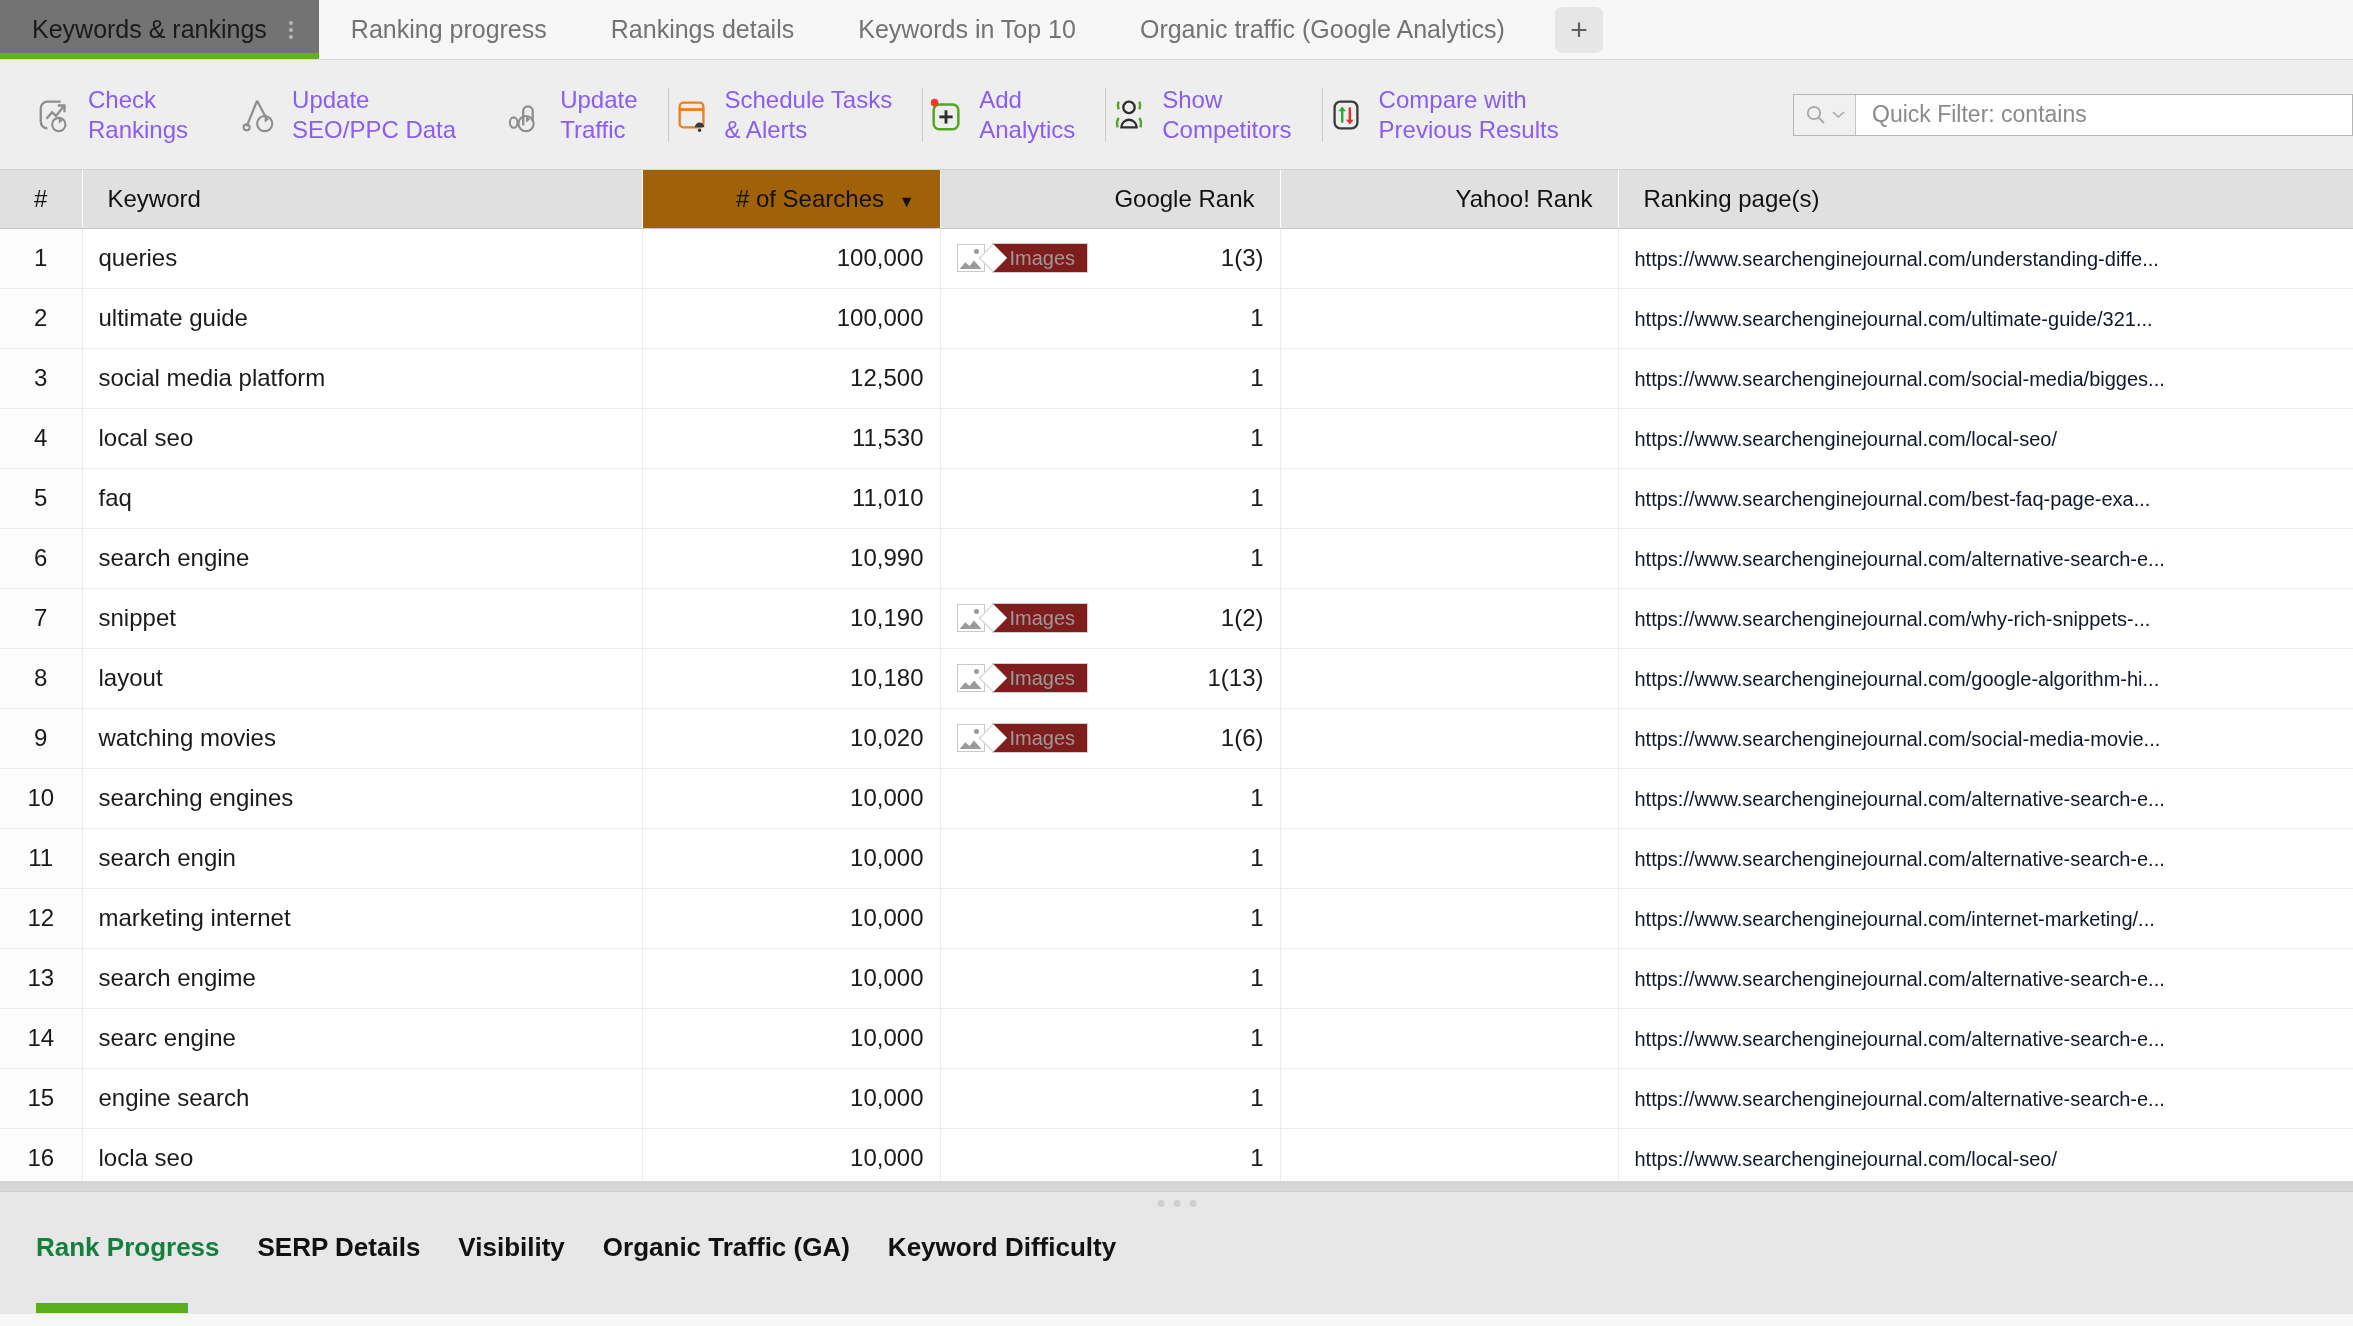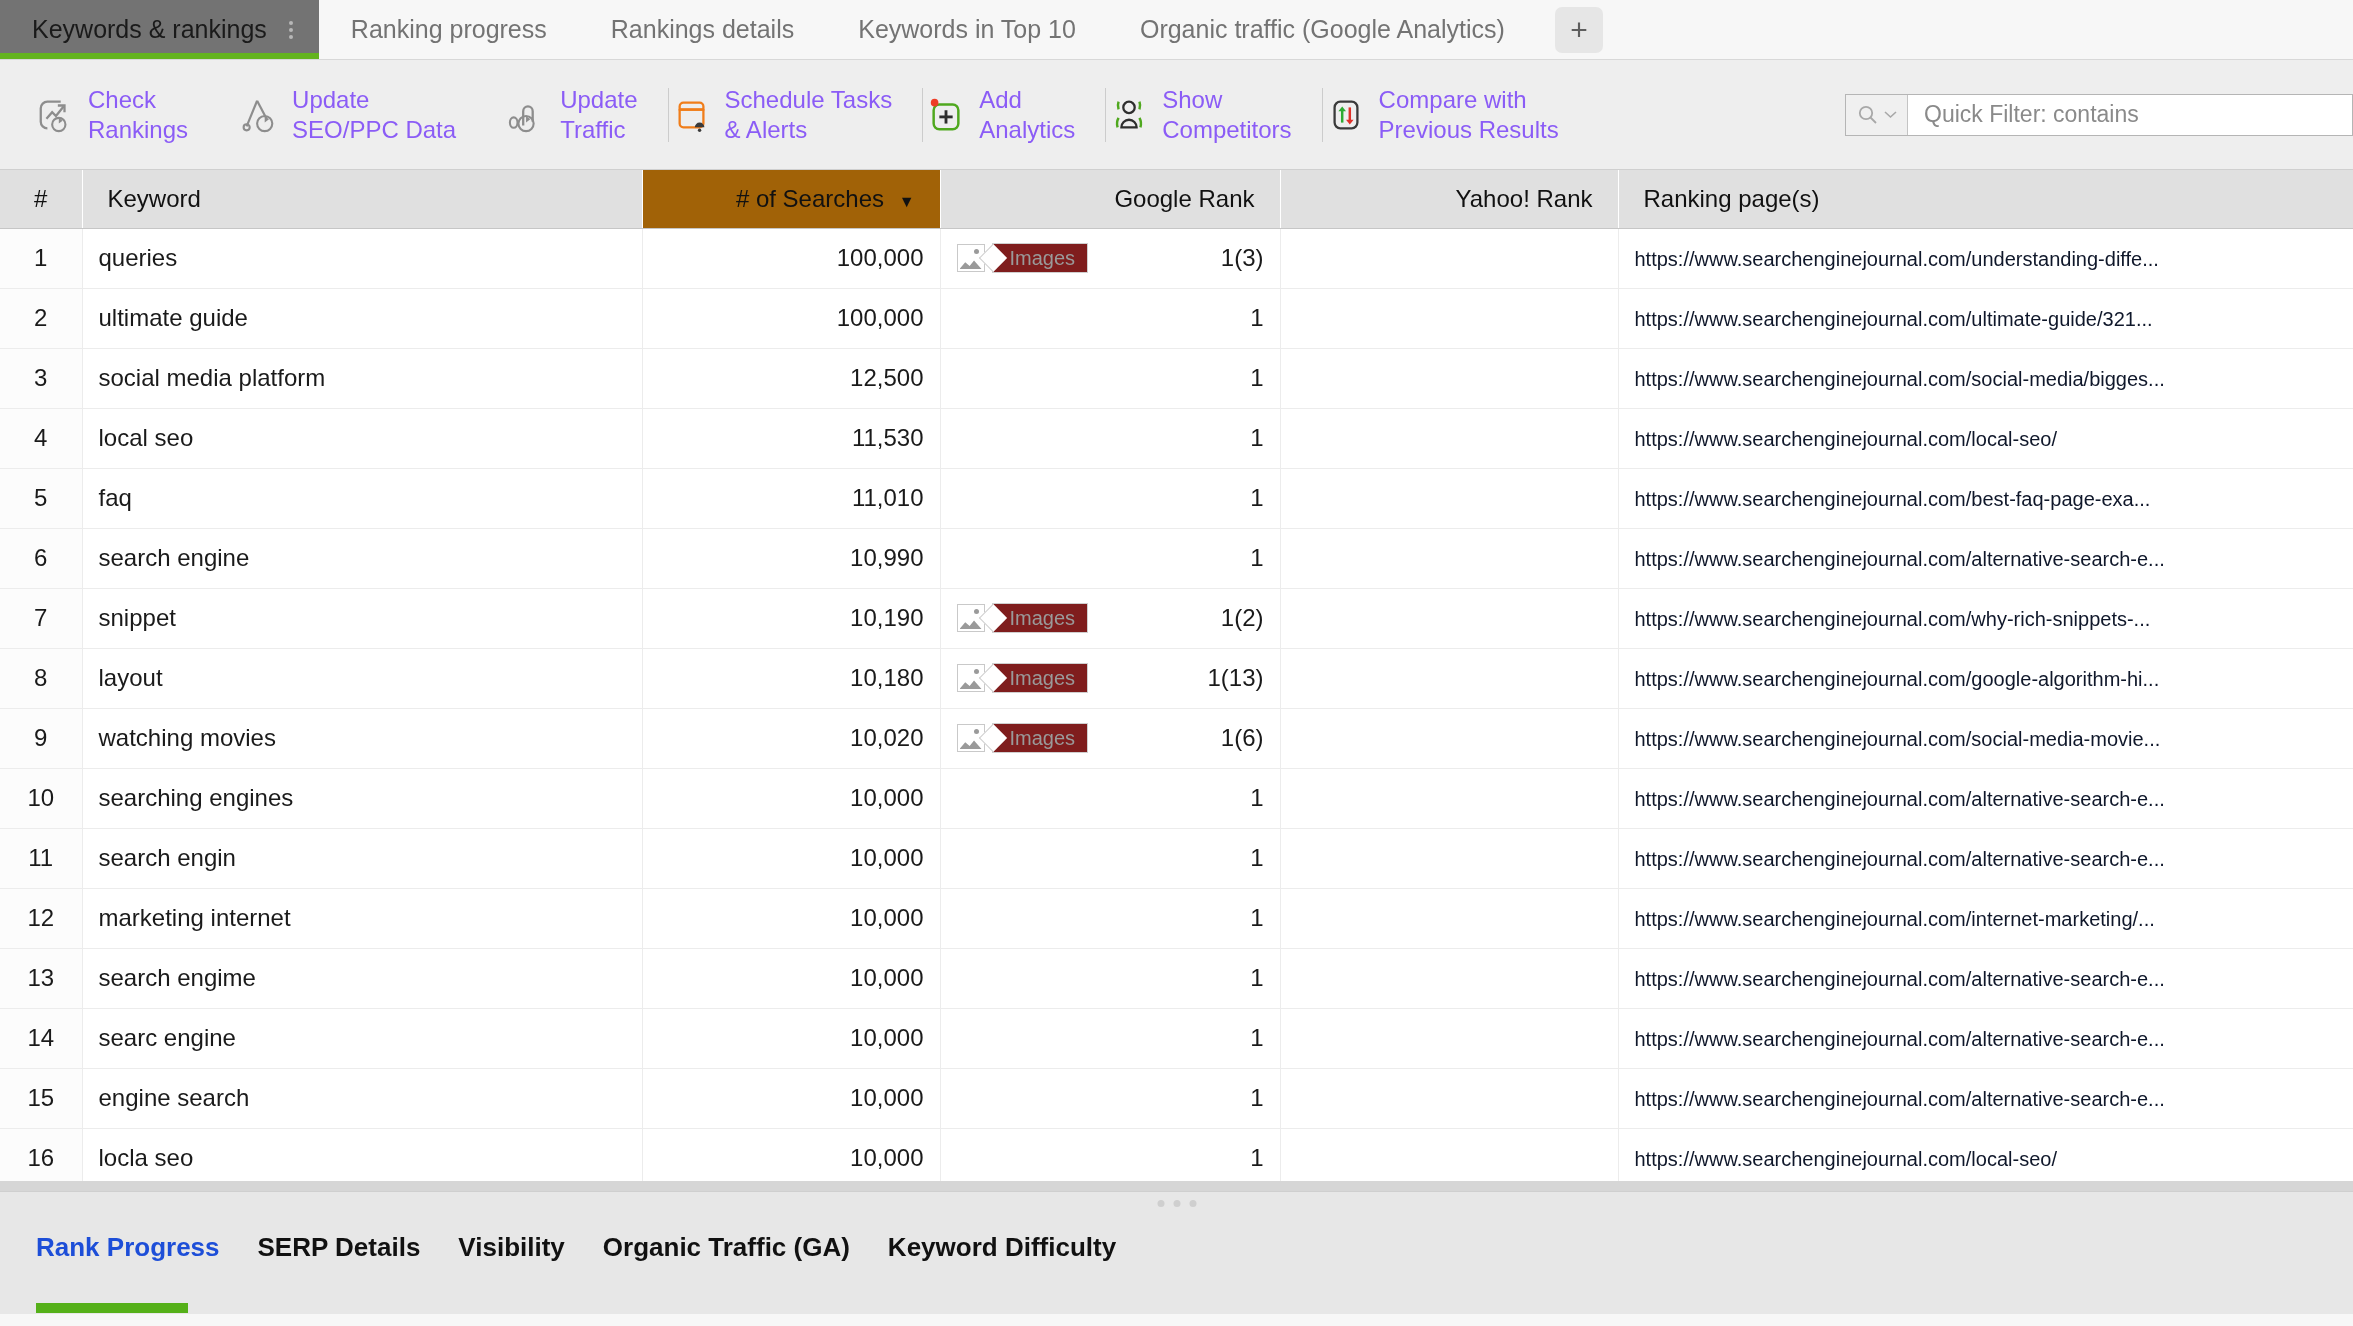--- a/index.html
+++ b/index.html
@@ -107,21 +107,21 @@
   .tool-lbl span { display: block; }
 
   .qf {
     position: absolute;
     right: 0px;
     top: 50%;
     transform: translateY(-50%);
     display: flex;
     align-items: stretch;
     height: 42px;
-    width: 508px;
+    width: 560px;
     background: #ffffff;
     border: 1px solid #b5b5b5;
   }
   .qf-btn {
     width: 62px;
     background: #f0f0f0;
     border-right: 1px solid #c4c4c4;
     display: flex;
     align-items: center;
     justify-content: center;
@@ -288,21 +288,21 @@
     gap: 38px;
     padding: 40px 0 0 36px;
   }
   .btab {
     font-size: 26px;
     font-weight: bold;
     color: #111;
     cursor: pointer;
     white-space: nowrap;
   }
-  .btab.active { color: #1d4ed8; }
+  .btab.active { color: #15803d; }
   .bbar {
     position: absolute;
     left: 36px;
     bottom: 13px;
     width: 152px;
     height: 10px;
     background: #55b019;
   }
   .bbar-track {
     position: absolute;

